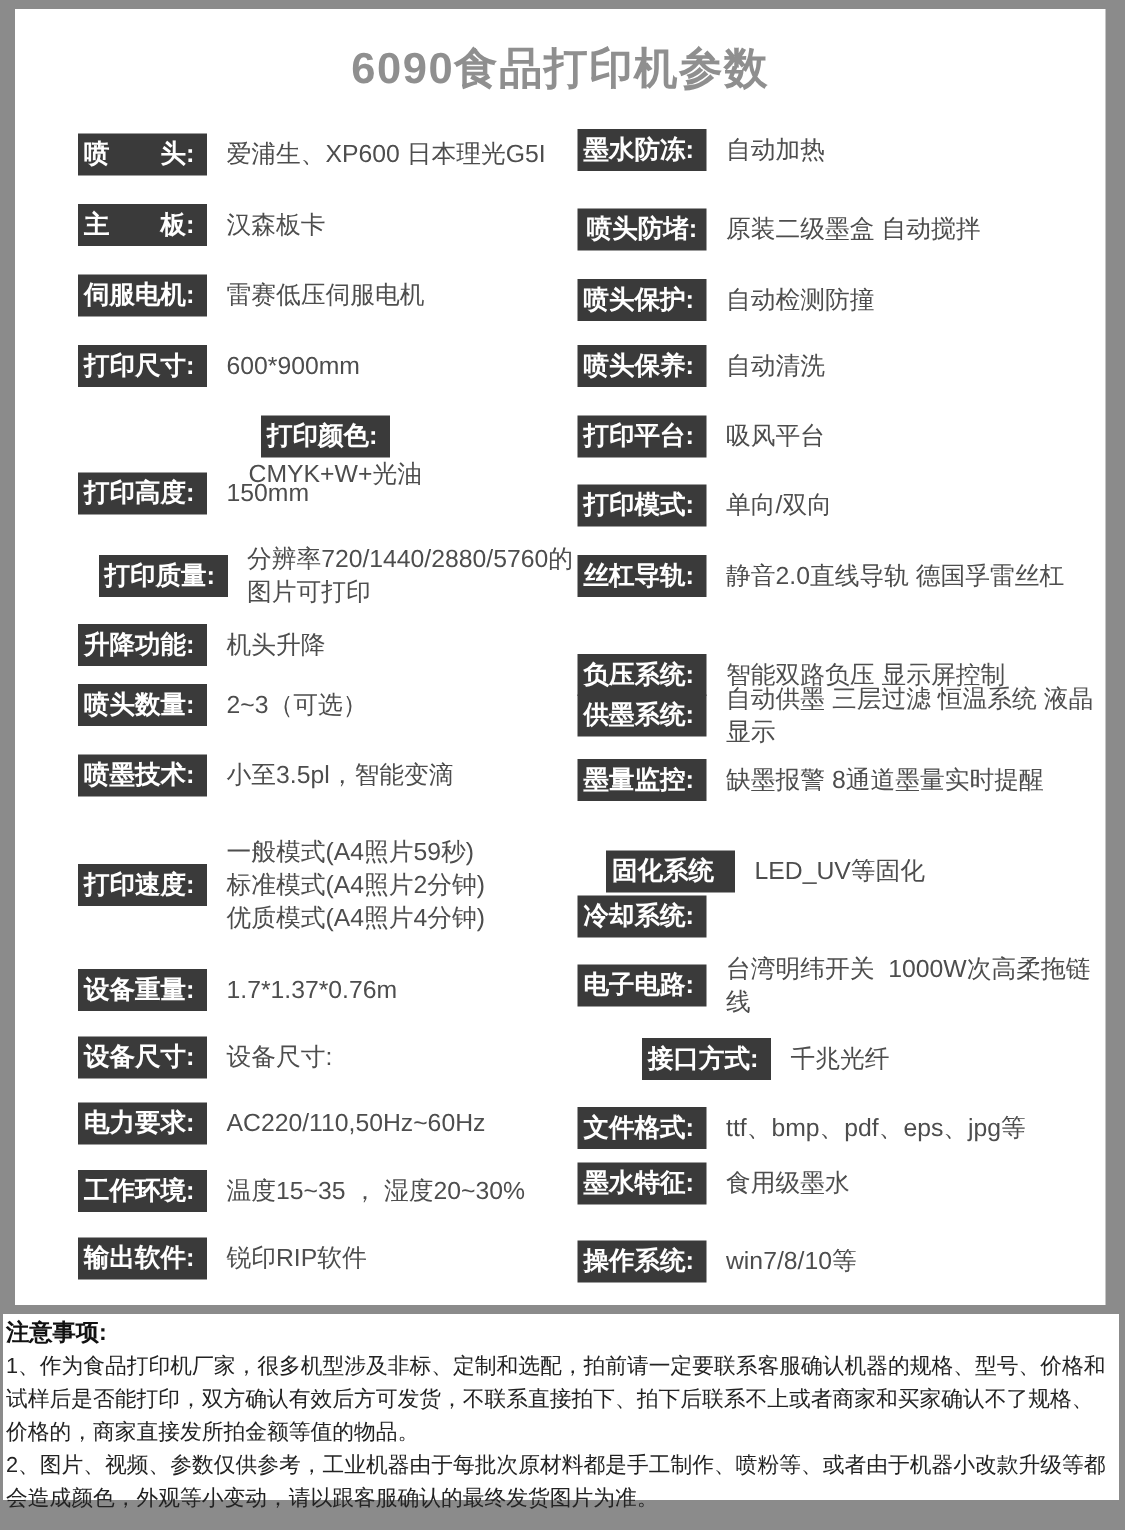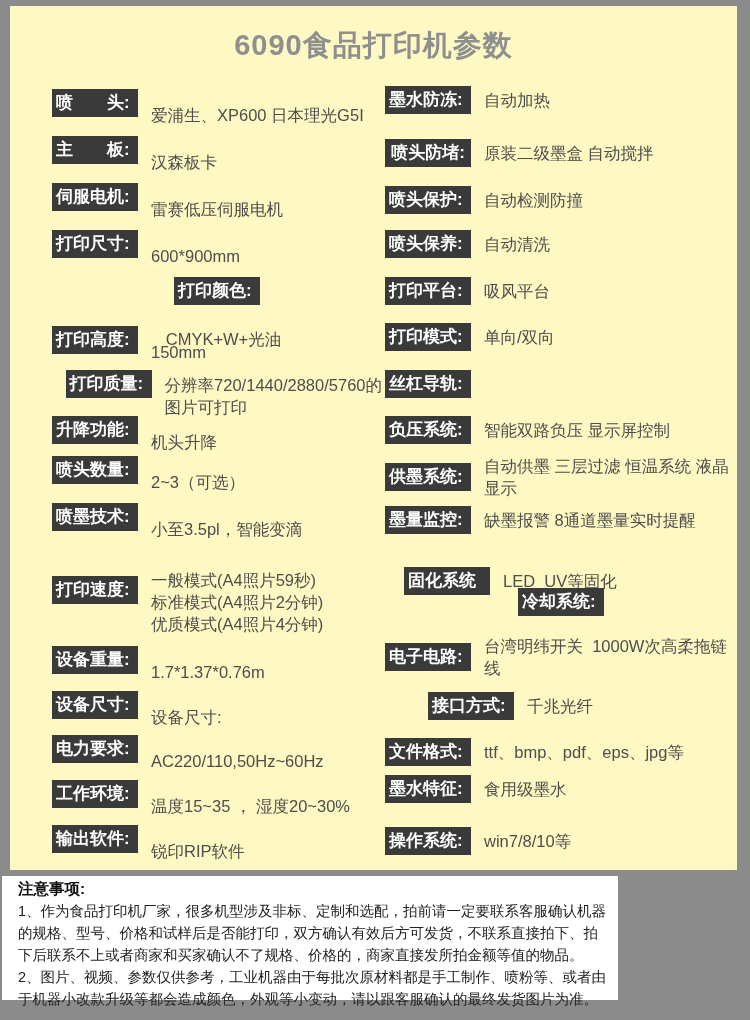--- a/index.html
+++ b/index.html
@@ -5,21 +5,21 @@
   html,body{margin:0;padding:0;}
   body{
     width:750px;height:1020px;overflow:hidden;
     background:var(--canvas,#8b8b8b);
     font-family:"Liberation Sans","DejaVu Sans",sans-serif;
     position:relative;
   }
   .canvas{position:absolute;left:0;top:0;width:750px;height:1020px;}
   .spec-card{
     position:absolute;left:10px;top:6px;width:727px;height:864px;
-    background:#fef9c3;
+    background:#ffffff;
   }
   .page-title{
     position:absolute;left:0;top:20px;width:100%;
     text-align:center;
     font-size:29px;font-weight:bold;
     color:var(--title,#8f8f8f);
     letter-spacing:1px;
     margin:0;
   }
   .spec-row{
@@ -35,26 +35,26 @@
     background:var(--badge,#3a3a3a);
     color:#ffffff;font-size:17px;font-weight:bold;
     white-space:pre;overflow:hidden;
   }
   .value{
     margin-left:13px;
     font-size:16.5px;line-height:22px;
     color:var(--value,#4d4d4d);
     white-space:pre-wrap;
   }
-  .spec-row.col-left .value{max-width:231px;margin-top:23px;}
+  .spec-row.col-left .value{max-width:231px;}
   .spec-row.col-right .value{max-width:253px;}
   .notes-card{
-    position:absolute;left:2px;top:876px;width:616px;height:124px;
+    position:absolute;left:2px;top:876px;width:744px;height:124px;
     background:#ffffff;
-    box-sizing:border-box;padding:3px 8px 0 16px;
+    box-sizing:border-box;padding:3px 8px 0 2px;
   }
   .notes-heading{
     font-size:15.5px;font-weight:bold;color:#111111;
     line-height:20px;margin:0 0 1px 0;
   }
   .note-item{
     font-size:14.5px;line-height:22px;color:#222222;
     margin:0;
   }
 </style>
@@ -79,21 +79,21 @@
         <span class="value">雷赛低压伺服电机</span>
       </div>
       <div class="spec-row col-left" style="top: 224px; height: 28px;">
         <span class="badge">打印尺寸:</span>
         <span class="value">600*900mm</span>
       </div>
       <div class="spec-row col-left" style="top: 271px; height: 28px; flex-direction: column;">
         <span class="badge">打印颜色:</span>
         <span class="value">CMYK+W+光油</span>
       </div>
-      <div class="spec-row col-left" style="top: 320px; height: 28px;">
+      <div class="spec-row col-left" style="top: 309px; height: 28px;">
         <span class="badge">打印高度:</span>
         <span class="value">150mm</span>
       </div>
       <div class="spec-row col-left" style="top: 355px; height: 46px; justify-content: flex-end;">
         <span class="badge">打印质量:</span>
         <span class="value">分辨率720/1440/2880/5760的
 图片可打印</span>
       </div>
       <div class="spec-row col-left" style="top: 410px; height: 28px;">
         <span class="badge">升降功能:</span>
@@ -152,39 +152,40 @@
       <div class="spec-row col-right" style="top: 271px; height: 28px;">
         <span class="badge">打印平台:</span>
         <span class="value">吸风平台</span>
       </div>
       <div class="spec-row col-right" style="top: 317px; height: 28px;">
         <span class="badge">打印模式:</span>
         <span class="value">单向/双向</span>
       </div>
       <div class="spec-row col-right" style="top: 364px; height: 28px;">
         <span class="badge">丝杠导轨:</span>
-      </div>
-      <div class="spec-row col-right" style="top: 410px; height: 28px;">
+        <span class="value">静音2.0直线导轨 德国孚雷丝杠</span>
+      </div>
+      <div class="spec-row col-right" style="top: 430px; height: 28px;">
         <span class="badge">负压系统:</span>
         <span class="value">智能双路负压 显示屏控制</span>
       </div>
       <div class="spec-row col-right" style="top: 448px; height: 46px;">
         <span class="badge">供墨系统:</span>
         <span class="value">自动供墨 三层过滤 恒温系统 液晶
 显示</span>
       </div>
       <div class="spec-row col-right" style="top: 500px; height: 28px;">
         <span class="badge">墨量监控:</span>
         <span class="value">缺墨报警 8通道墨量实时提醒</span>
       </div>
       <div class="spec-row col-right" style="top: 561px; height: 28px; margin-left: 19px;">
         <span class="badge">固化系统</span>
         <span class="value">LED_UV等固化</span>
       </div>
-      <div class="spec-row col-right" style="top: 582px; height: 46px; flex-direction: column;">
+      <div class="spec-row col-right" style="top: 582px; height: 46px;">
         <span class="badge">冷却系统:</span>
       </div>
       <div class="spec-row col-right" style="top: 637px; height: 28px;">
         <span class="badge">电子电路:</span>
         <span class="value">台湾明纬开关  1000W次高柔拖链线</span>
       </div>
       <div class="spec-row col-right" style="top: 686px; height: 28px; padding-left: 43px;">
         <span class="badge">接口方式:</span>
         <span class="value">千兆光纤</span>
       </div>

